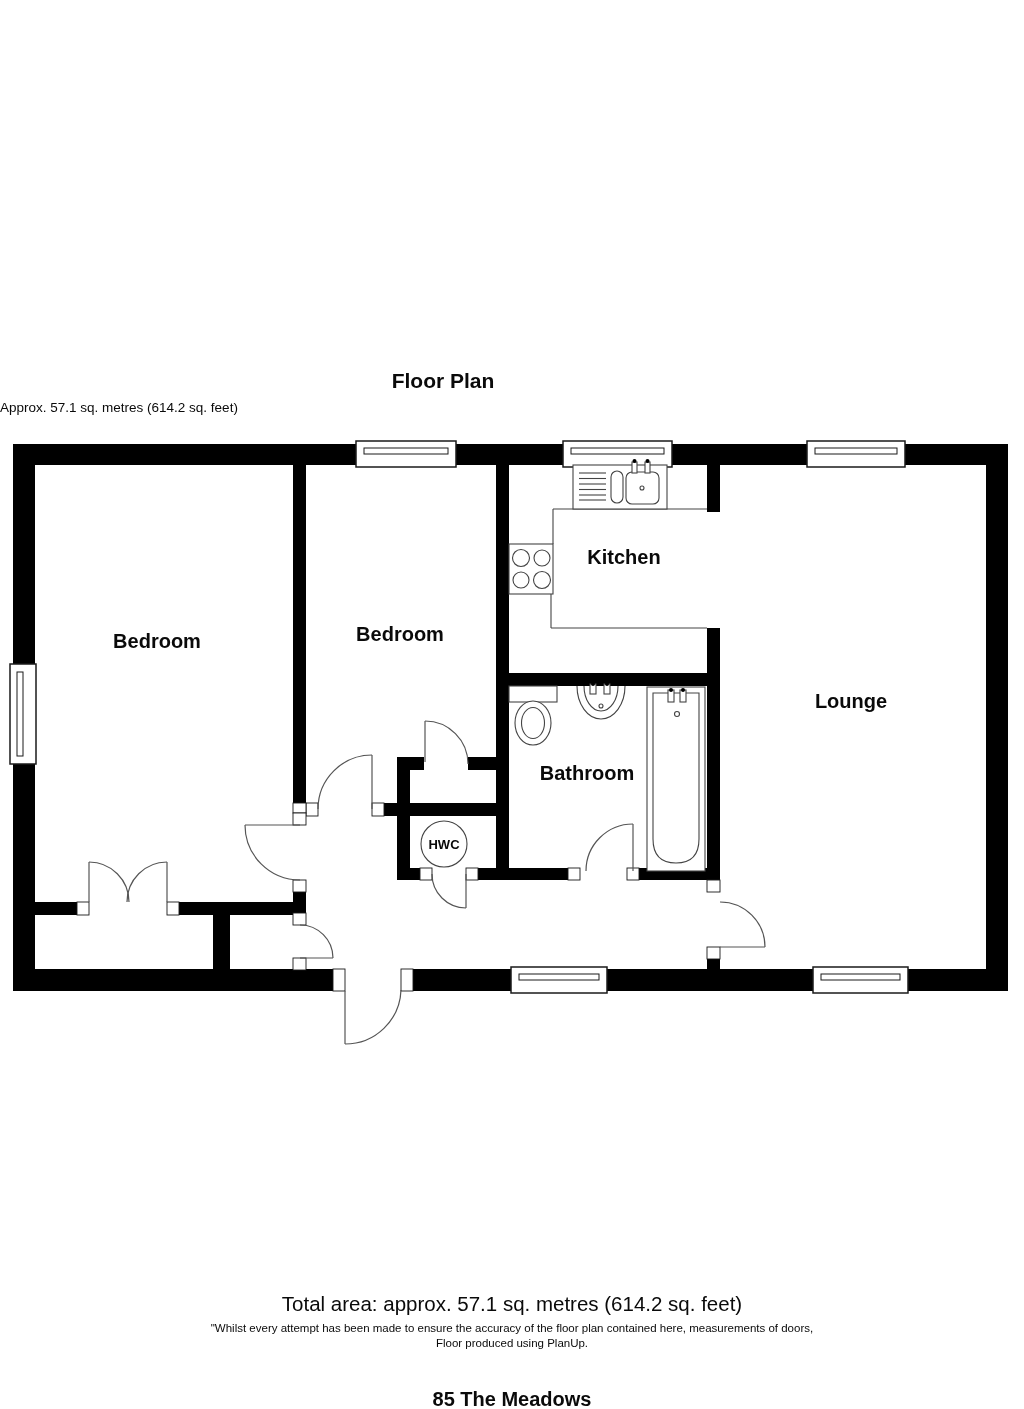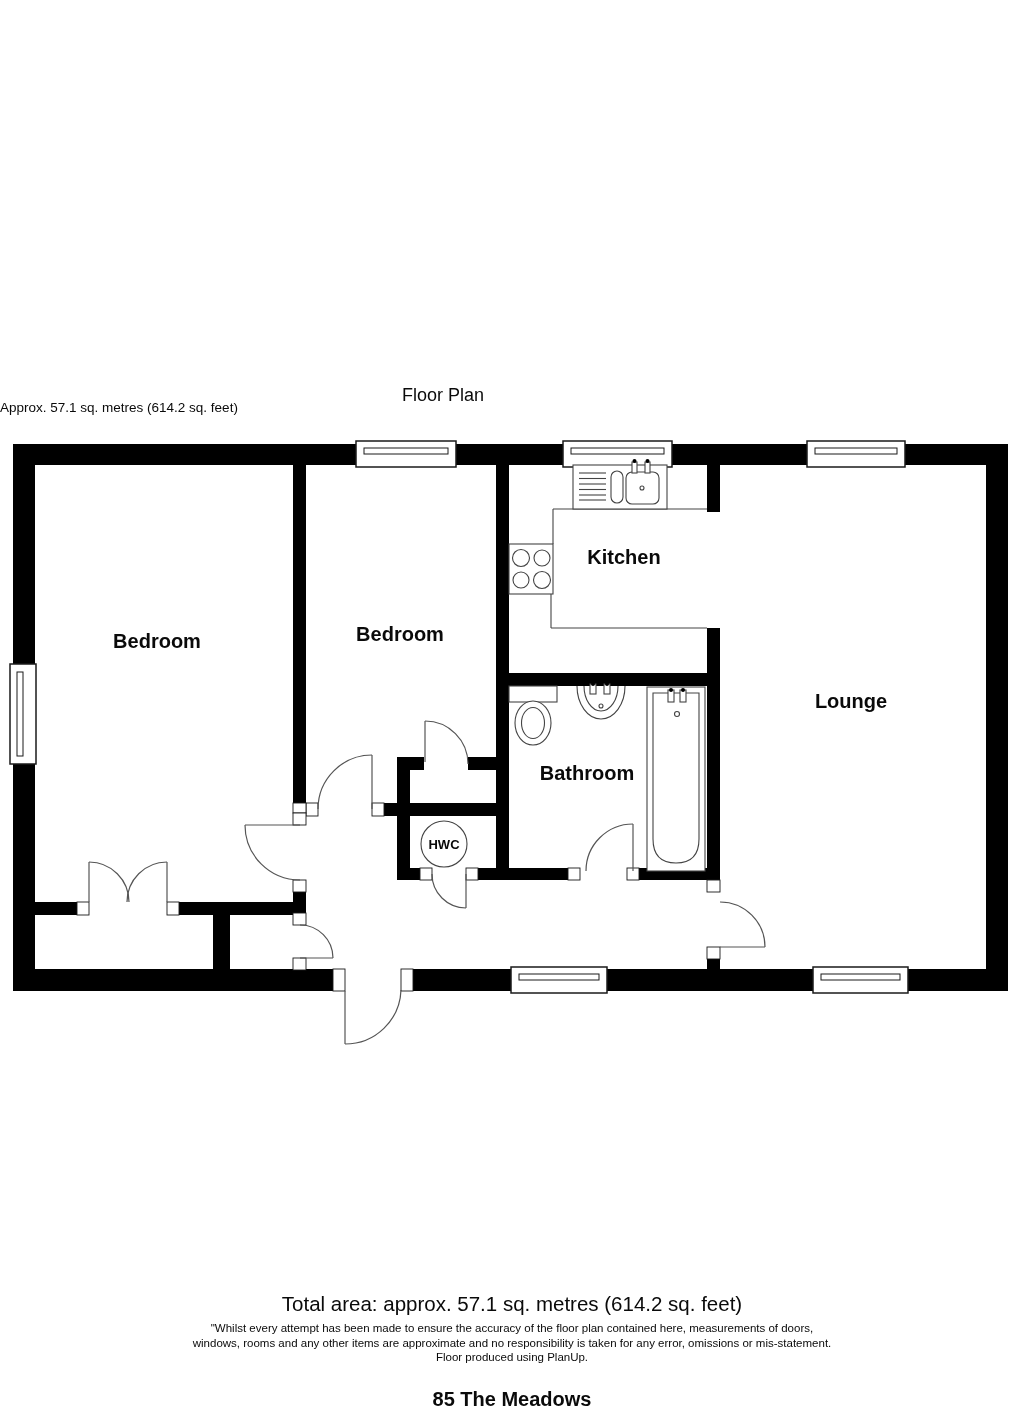--- a/index.html
+++ b/index.html
@@ -1,19 +1,19 @@
 <!DOCTYPE html>
 <html><head>
 <meta charset="utf-8">
 <style>
   html,body{margin:0;padding:0;background:#ffffff;}
   .page{position:relative;width:1024px;height:1409px;background:#fff;overflow:hidden;
         font-family:"Liberation Sans", sans-serif;color:#0a0a0a;}
   .abs{position:absolute;}
-  .hdr-title{top:369px;left:0;width:886px;text-align:center;font-size:18px;font-weight:normal;margin-top:16px;}
+  .hdr-title{top:369px;left:0;width:886px;text-align:center;font-size:21px;font-weight:bold;}
   .hdr-sub{top:400px;left:0;width:886px;text-align:left;font-size:13.5px;}
   .ftr-total{top:1292px;left:0;width:1024px;text-align:center;font-size:20.5px;}
   .ftr-disc{top:1321px;left:0;width:1024px;text-align:center;font-size:11.5px;line-height:14.6px;}
   .ftr-addr{top:1388px;left:0;width:1024px;text-align:center;font-size:20px;font-weight:bold;}
   svg text{font-family:"Liberation Sans", sans-serif;font-weight:bold;fill:#0a0a0a;}
   .room-label{font-size:20px;}
   .hwc-label{font-size:13px;}
 </style>
 </head>
 <body>
@@ -209,17 +209,16 @@
       <text class="room-label" x="400" y="641" text-anchor="middle">Bedroom</text>
       <text class="room-label" x="624" y="564" text-anchor="middle">Kitchen</text>
       <text class="room-label" x="851" y="708" text-anchor="middle">Lounge</text>
       <text class="room-label" x="587" y="780" text-anchor="middle">Bathroom</text>
     </g>
   </svg>
 
   <div class="abs ftr-total">Total area: approx. 57.1 sq. metres (614.2 sq. feet)</div>
   <div class="abs ftr-disc">
     <div>"Whilst every attempt has been made to ensure the accuracy of the floor plan contained here, measurements of doors,</div>
-    <div>windows, rooms and any other items are approximate and no responsibility is taken for any error, omissions or mis-statement.</div>
     <div>Floor produced using PlanUp.</div>
   </div>
   <div class="abs ftr-addr">85 The Meadows</div>
 </div>
 
 </body></html>

